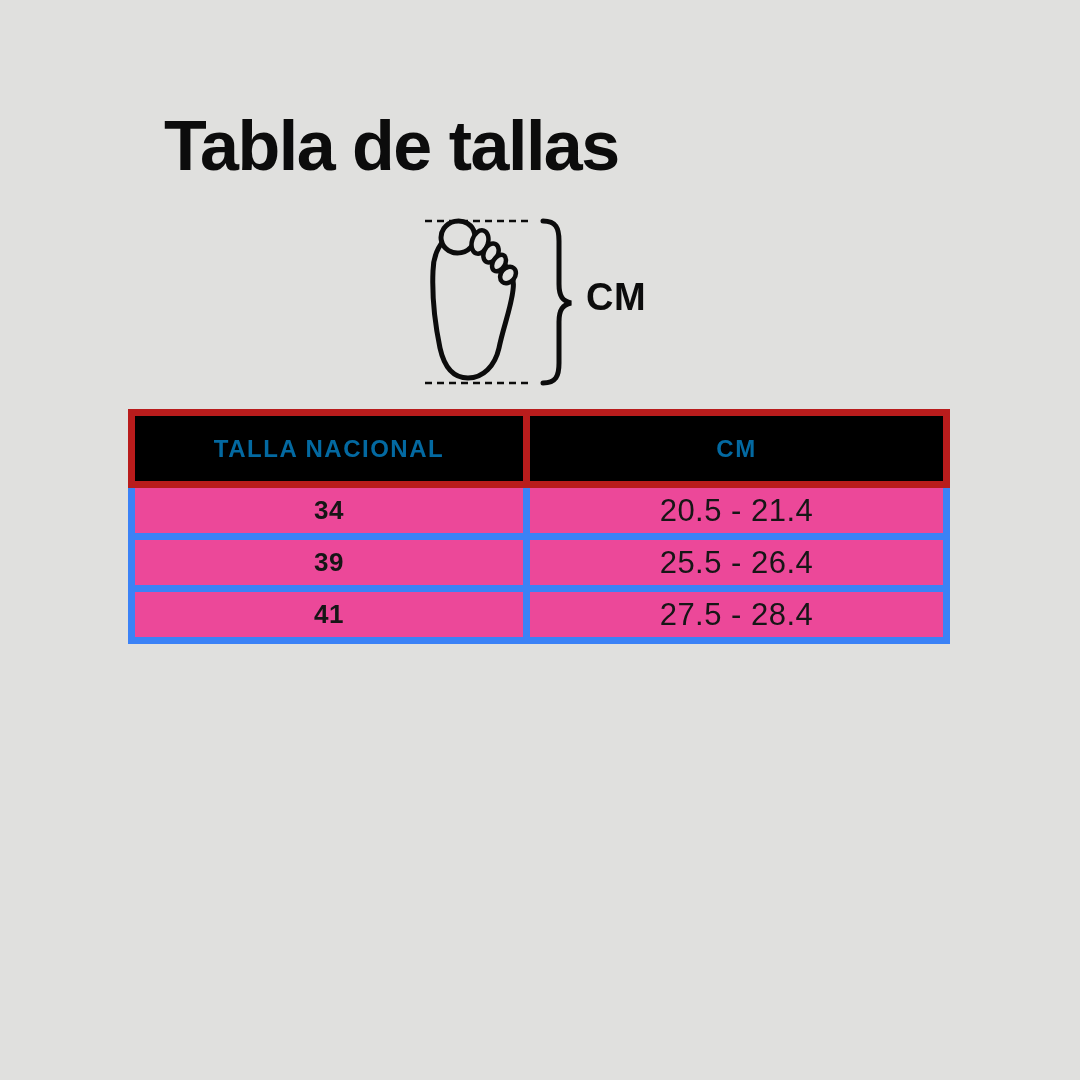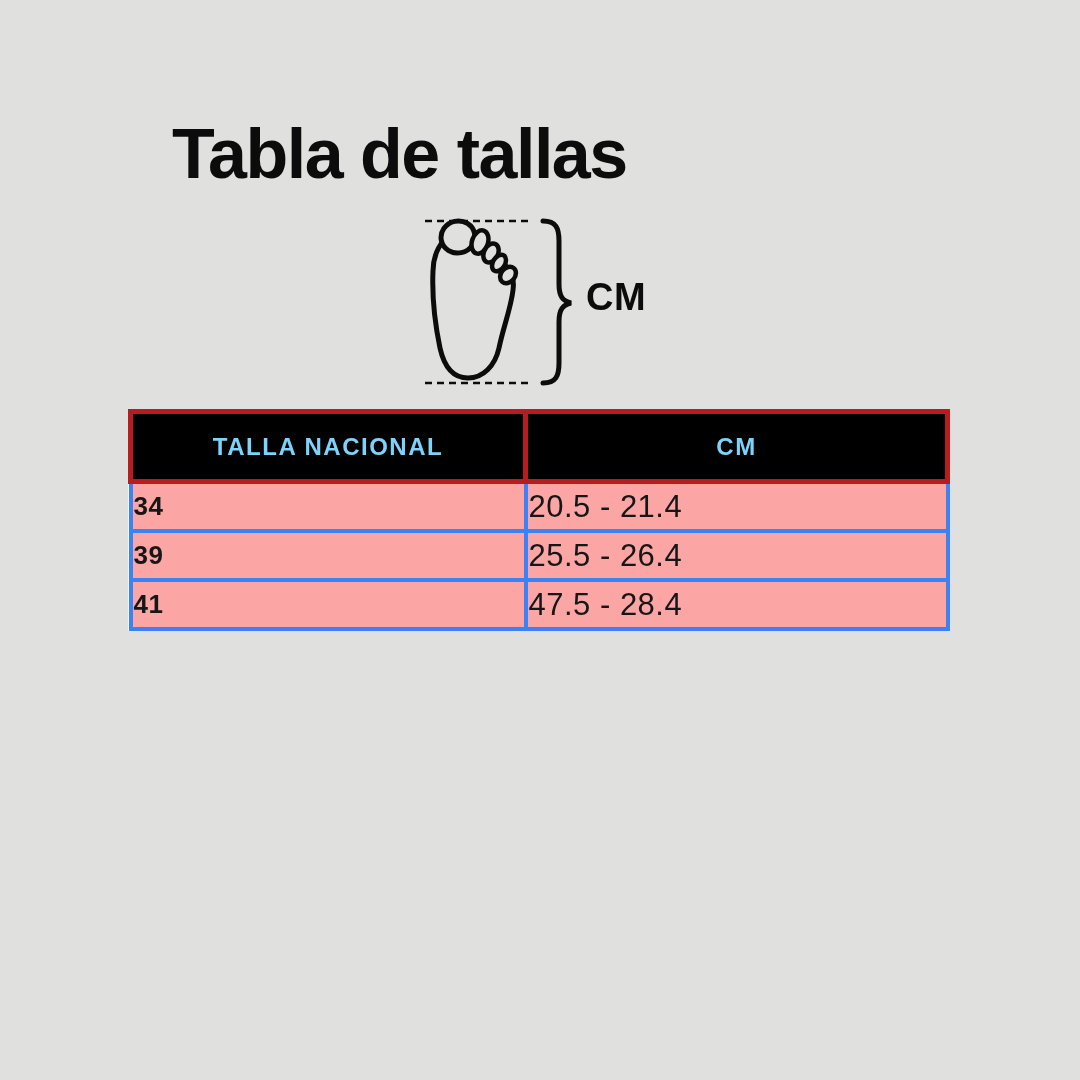--- a/index.html
+++ b/index.html
@@ -10,21 +10,21 @@
     overflow: hidden;
   }
   .canvas {
     position: relative;
     width: 1080px; height: 1080px;
     background: #e0e0de;
   }
   .page-title {
     position: absolute;
     left: 160px; top: 106px;
-    margin: 12px;
+    margin: 4px;
     font-size: 70px;
     font-weight: bold;
     letter-spacing: -1.5px;
     color: #0c0c0c;
     line-height: 1.05;
   }
   .diagram {
     position: absolute;
     left: 415px; top: 208px;
     width: 320px; height: 190px;
@@ -43,33 +43,33 @@
     left: 128px; top: 409px;
     width: 822px;
     border-collapse: collapse;
     table-layout: fixed;
     background: #f7f6f4;
     border: 3px solid #000;
   }
   .size-table col.c1 { width: 395px; }
   .size-table th {
     background: #000;
-    color: #7dd3fc;
+    color: #0369a1;
     height: 63px;
     font-size: 24px;
     font-weight: bold;
     letter-spacing: 1.5px;
     text-align: center;
-    border: 5px solid #b91c1c;
+    border: 7px solid #b91c1c;
   }
   .size-table td {
-    background: #fca5a5;
-    border: 4px solid #3b82f6;
+    background: #ec4899;
+    border: 7px solid #3b82f6;
     height: 43px;
-    text-align: left;
+    text-align: center;
     vertical-align: middle;
     color: #161616;
   }
   .size-table td.size-cell {
     font-weight: bold;
     font-size: 26px;
     letter-spacing: 0.5px;
   }
   .size-table td.cm-cell {
     font-size: 31px;
@@ -132,18 +132,18 @@
       <tr>
         <td class="size-cell">34</td>
         <td class="cm-cell">20.5 - 21.4</td>
       </tr>
       <tr>
         <td class="size-cell">39</td>
         <td class="cm-cell">25.5 - 26.4</td>
       </tr>
       <tr>
         <td class="size-cell">41</td>
-        <td class="cm-cell">47.5 - 28.4</td>
+        <td class="cm-cell">27.5 - 28.4</td>
       </tr>
     </tbody>
   </table>
 
 </div>
 
 </body></html>

